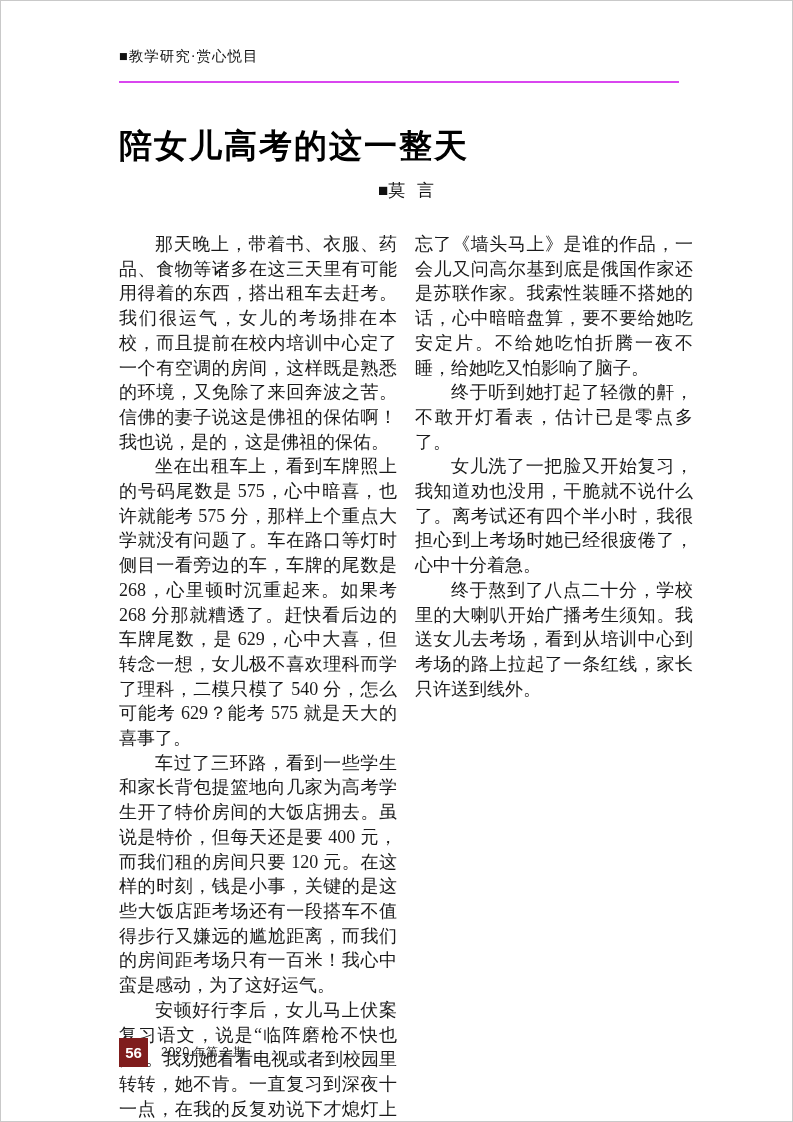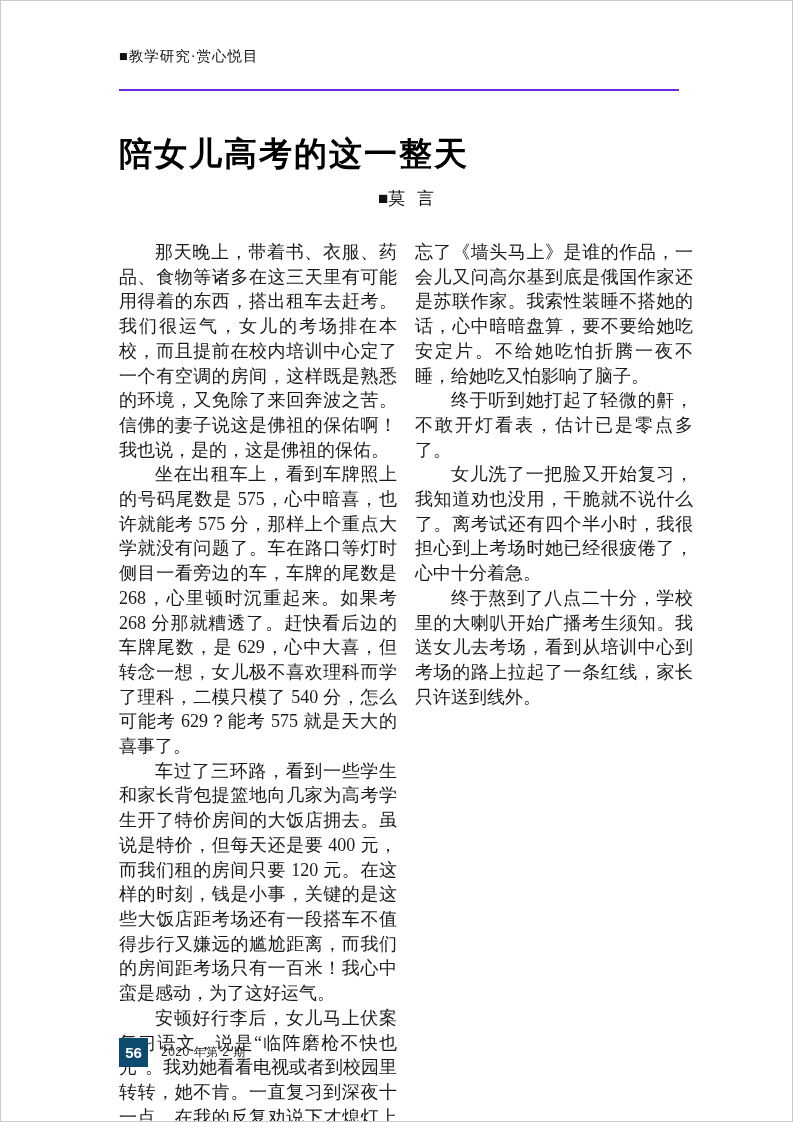--- a/index.html
+++ b/index.html
@@ -11,22 +11,22 @@
     border:1px solid #c9c9c9;
     color:#1a1a1a;
     overflow:hidden;
   }
   .content { position:absolute; left:118px; top:46px; width:574px; }
   .header {
     font-family:"Liberation Serif","DejaVu Serif",serif;
     font-size:14.5px;
     letter-spacing:1px;
     color:#111;
-    padding-bottom:23px;
-    border-bottom:2px solid #6d28d9;
+    padding-bottom:15px;
+    border-bottom:2px solid #d946ef;
     width:560px;
   }
   .title {
     margin:46px 0 0 0;
     text-align:left;
     font-size:33px;
     line-height:1;
     font-weight:900;
     letter-spacing:2px;
     color:#000;
@@ -51,21 +51,21 @@
   }
   .col p { margin:0; padding:0; text-indent:2em; }
   .col p.cont { text-indent:0; }
   .footer {
     position:absolute; left:118px; top:1037px;
     display:flex; align-items:center;
     font-family:"Liberation Sans","DejaVu Sans",sans-serif;
   }
   .pagenum {
     width:29px; height:29px;
-    background:#0c4a6e; color:#ffffff;
+    background:#7f1d1d; color:#ffffff;
     display:flex; align-items:center; justify-content:center;
     font-size:15px; font-weight:bold;
   }
   .issue { margin-left:13px; font-size:12px; color:#222; letter-spacing:0.5px; }
 </style>
 </head>
 <body>
 
 <div class="page">
   <div class="content">

